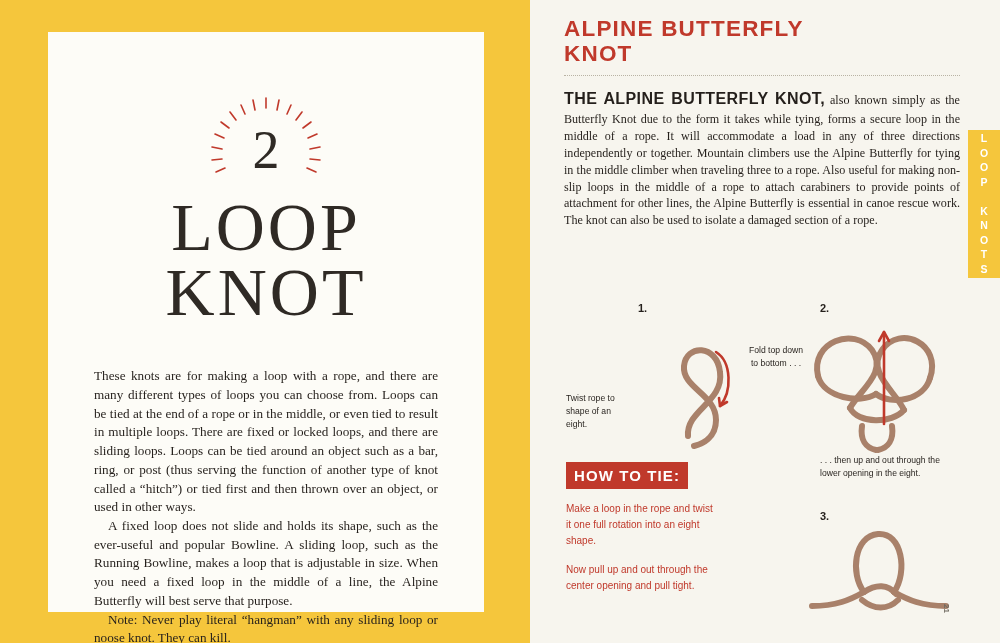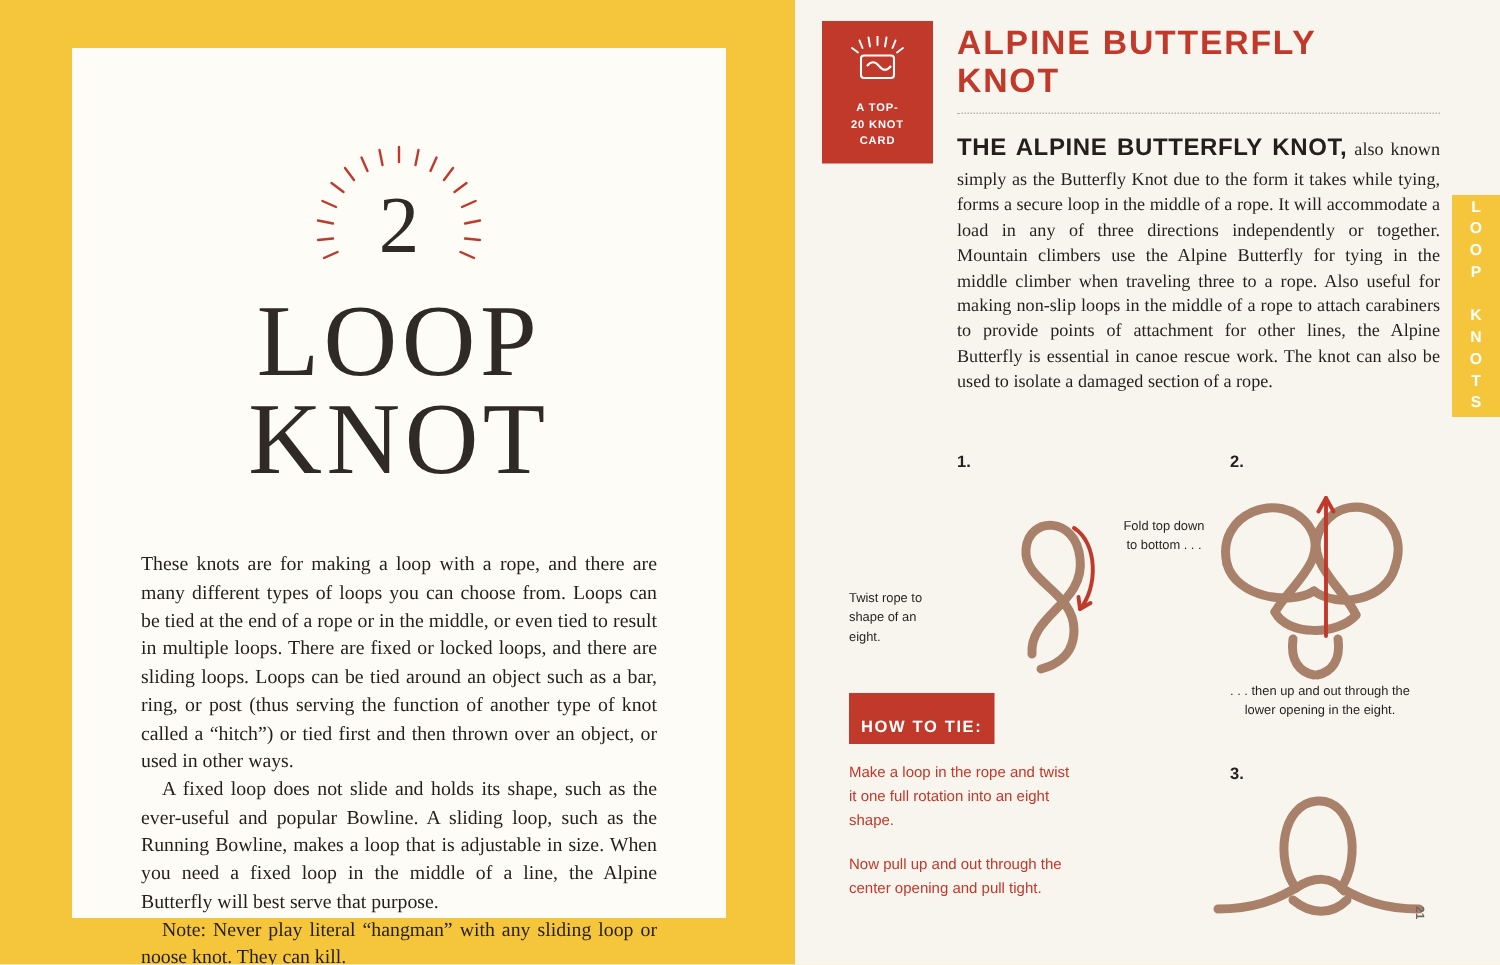--- a/index.html
+++ b/index.html
@@ -196,23 +196,23 @@
     position: absolute;
     left: 18px;
     top: 448px;
     width: 152px;
   }
   .howto-head {
     background: #c0392b;
     color: #fff;
     font-family: "Liberation Sans", sans-serif;
     font-weight: bold;
-    font-size: 11px;
+    font-size: 15px;
     letter-spacing: 1.1px;
-    padding: 17px 8px 5px 8px;
+    padding: 5px 8px 5px 8px;
     display: inline-block;
   }
   .howto p {
     font-family: "Liberation Sans", sans-serif;
     font-size: 10px;
     line-height: 1.62;
     color: #c0392b;
     margin: 12px 0 0 0;
   }
   .page-no {
@@ -278,40 +278,20 @@
   <div class="right-page">
 
     <div class="side-tab">
       <span>LOOP KNOTS</span>
     </div>
 
     <div class="right-content">
 
       <div class="header-row">
 
-        <div class="badge">
-          <svg class="badge-icon" width="40" height="34" viewBox="0 0 40 34">
-            <g stroke="#ffffff" stroke-width="1.3" stroke-linecap="round" fill="none">
-              <line x1="8" y1="3" x2="10" y2="8"></line>
-              <line x1="14" y1="1" x2="15" y2="7"></line>
-              <line x1="20" y1="0" x2="20" y2="6"></line>
-              <line x1="26" y1="1" x2="25" y2="7"></line>
-              <line x1="32" y1="3" x2="30" y2="8"></line>
-              <line x1="3" y1="8" x2="7" y2="11"></line>
-              <line x1="37" y1="8" x2="33" y2="11"></line>
-            </g>
-            <rect x="9" y="13" width="22" height="15" rx="2" fill="none" stroke="#ffffff" stroke-width="1.4"></rect>
-            <path d="M13 20 q4 -5 8 0 q4 5 8 0" fill="none" stroke="#ffffff" stroke-width="1.4"></path>
-          </svg>
-          <div class="badge-text">
-            <span>A TOP-</span><br>
-            <span>20 KNOT</span><br>
-            <span>CARD</span>
-          </div>
-        </div>
 
         <div class="article">
           <h1 class="knot-title">
             <span>ALPINE BUTTERFLY</span><br>
             <span>KNOT</span>
           </h1>
           <hr class="rule">
           <p class="intro"><span class="lead">THE ALPINE BUTTERFLY KNOT,</span><span> also known simply as the Butterfly Knot due to the form it takes while tying, forms a secure loop in the middle of a rope. It will accommodate a load in any of three directions independently or together. Mountain climbers use the Alpine Butterfly for tying in the middle climber when traveling three to a rope. Also useful for making non-slip loops in the middle of a rope to attach carabiners to provide points of attachment for other lines, the Alpine Butterfly is essential in canoe rescue work. The knot can also be used to isolate a damaged section of a rope.</span></p>
         </div>
       </div>
@@ -343,21 +323,21 @@
             <path d="M130 66 C 124 88, 92 94, 76 82"></path>
             <path d="M62 114 C 60 128, 66 136, 76 138"></path>
             <path d="M92 114 C 94 128, 88 136, 78 138"></path>
           </g>
           <g fill="none" stroke="#c0392b" stroke-width="2.6" stroke-linecap="round">
             <path d="M84 112 L 84 20"></path>
             <path d="M84 20 l -5 9 M84 20 l 5 9"></path>
           </g>
         </svg>
 
-        <div class="caption" style="left:182px; top:152px; width:120px;text-align:center;">. . . then up and out through the lower opening in the eight.</div>
+        <div class="caption" style="left:182px; top:152px; width:120px;">. . . then up and out through the lower opening in the eight.</div>
 
         <div class="step-num" style="left:182px; top:208px;">3.</div>
 
         <svg width="170" height="120" viewBox="0 0 170 120" style="position:absolute; left:168px; top:212px;">
           <g fill="none" stroke="#a9816a" stroke-width="6" stroke-linecap="round">
             <path d="M58 78 C 44 60, 48 22, 72 20 C 96 18, 102 58, 88 78"></path>
             <path d="M6 92 C 30 92, 44 86, 58 78"></path>
             <path d="M140 92 C 116 92, 102 86, 88 78"></path>
             <path d="M56 86 C 68 96, 82 96, 92 86"></path>
             <path d="M58 78 C 70 70, 82 70, 90 80"></path>

